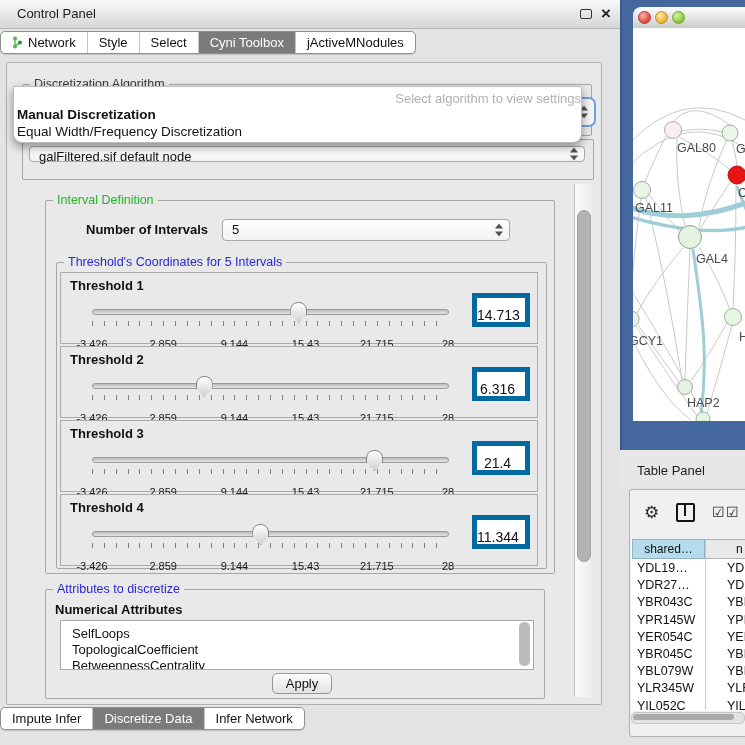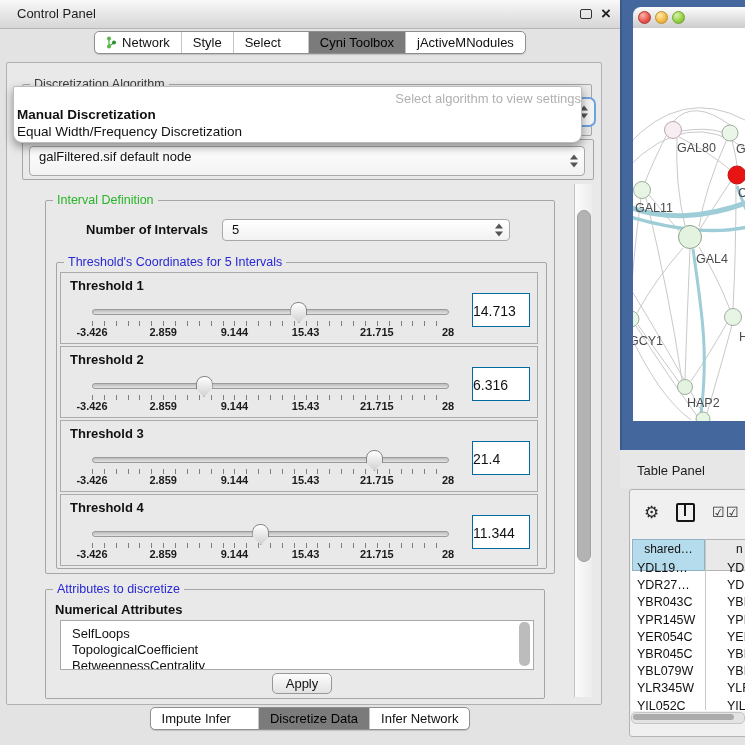--- a/index.html
+++ b/index.html
@@ -5,26 +5,26 @@
   html,body{margin:0;padding:0;}
   #stage{position:relative;width:745px;height:745px;background:#e3e3e3;
          font-family:"Liberation Sans",sans-serif;color:#111;overflow:hidden;}
   .abs{position:absolute;}
   
   #titlebar{left:0;top:0;width:620px;height:28px;background:linear-gradient(#f8f8f8,#d6d6d6);
             border-bottom:1px solid #b6b6b6;}
   #title{left:17px;top:0;line-height:28px;font-size:13px;color:#1c1c1c;}
   #float-ic{left:580px;top:9px;width:10px;height:8px;border:1.5px solid #333;border-radius:2px;}
   #close-ic{left:601px;top:0px;line-height:27px;font-size:17px;font-weight:bold;color:#222;}
-  .tabrow{left:0;width:620px;display:flex;justify-content:center;}
+  .tabrow{left:0;width:620px;display:flex;justify-content:flex-start;}
   .tabgrp{display:flex;border:1px solid #8f8f8f;border-radius:5px;overflow:hidden;height:21px;
           background:#fff;font-size:13px;box-shadow:0 1px 1px rgba(0,0,0,.15);}
   .tab{padding:0 11px;line-height:21px;border-left:1px solid #c4c4c4;display:flex;align-items:center;gap:5px;white-space:nowrap;}
   .tab:first-child{border-left:none;}
-  .tab.sel{background:#7b7b7b;color:#000000;margin-left:16px;}
+  .tab.sel{background:#7b7b7b;color:#ffffff;}
   #mainpanel{left:6px;top:62px;width:594px;height:641px;background:#e9e9e9;
              border:1px solid #b0b0b0;border-radius:2px;}
   .grp{border:1px solid #a6a6a6;border-radius:2px;}
   .gt{position:absolute;top:-8px;left:7px;background:#e9e9e9;padding:0 4px;font-size:12.5px;white-space:nowrap;}
   .gt.green{color:#28b428;}
   .gt.blue{color:#2727d4;}
   .gt.dark{color:#3a3a3a;}
   .combo{background:linear-gradient(#ffffff,#f2f2f2);border:1px solid #a9a9a9;border-radius:4px;
          font-size:13px;box-sizing:border-box;}
   .combo .cv{position:absolute;left:9px;top:0;white-space:nowrap;}
@@ -44,29 +44,29 @@
   .thp .tl{position:absolute;left:9px;top:5px;font-size:13px;font-weight:bold;text-align:center;}
   .thp .track{position:absolute;left:31px;top:36px;width:355px;height:4px;
               background:linear-gradient(#bdbdbd,#e3e3e3);border:1px solid #9a9a9a;border-radius:3px;}
   .thp .handle{position:absolute;top:-8px;width:15px;height:19px;
                background:linear-gradient(#ffffff,#d1d1d1);border:1px solid #858585;
                border-radius:8px 8px 3px 3px;
                clip-path:polygon(0 0,100% 0,100% 58%,50% 100%,0 58%);}
   .thp .ticks{position:absolute;left:31px;top:48px;width:356px;height:5px;
               background:repeating-linear-gradient(to right,#7e7e7e 0,#7e7e7e 1px,transparent 1px,transparent 11.866px);}
   .thp .tlabels{position:absolute;left:31px;top:53px;width:356px;height:12px;font-size:11px;color:#1a1a1a;}
-  .thp .tlabels span{position:absolute;top:0;transform:translateX(-50%);font-weight:bold;}
+  .thp .tlabels span{position:absolute;top:12px;transform:translateX(-50%);}
   .thp .tlabels span:nth-of-type(1){left:0;}
   .thp .tlabels span:nth-of-type(2){left:20%;}
   .thp .tlabels span:nth-of-type(3){left:40%;}
   .thp .tlabels span:nth-of-type(4){left:60%;}
   .thp .tlabels span:nth-of-type(5){left:80%;}
   .thp .tlabels span:nth-of-type(6){left:100%;}
   .thp .val{position:absolute;left:411px;top:20px;width:58px;height:34px;background:#fff;
-            border:1px solid #0369a1;font-size:14px;text-align:left;line-height:34px;
+            border:5px solid #0369a1;font-size:14px;text-align:center;line-height:34px;
             padding-right:7px;box-sizing:border-box;}
   
   #vscroll{left:574px;top:184px;width:17px;height:513px;background:linear-gradient(90deg,#fbfbfb,#ededed);
            border-left:1px solid #c4c4c4;}
   #vthumb{left:2px;top:26px;width:12px;height:350px;background:#b3b3b3;border:1px solid #a0a0a0;border-radius:7px;}
   
   #attr-list{left:60px;top:620px;width:472px;height:48px;background:#fff;border:1px solid #a9a9a9;
              overflow:hidden;font-size:13px;}
   #attr-list .li{padding:0 0 0 11px;height:16px;line-height:16px;white-space:nowrap;}
   #attr-list .pad{height:5px;}
@@ -79,21 +79,21 @@
             border-bottom:1px solid #909090;border-top-left-radius:8px;}
   .light{position:absolute;top:11px;width:13px;height:13px;border-radius:50%;box-sizing:border-box;}
   #lt-red{left:638px;background:radial-gradient(circle at 35% 30%,#ffb3ab,#e5544a 60%,#c03a31);border:1px solid #ad352c;}
   #lt-yel{left:655px;background:radial-gradient(circle at 35% 30%,#ffeab2,#f2b93f 60%,#d1992b);border:1px solid #bd8f2e;}
   #lt-grn{left:672px;background:radial-gradient(circle at 35% 30%,#d9f2ab,#90cf40 60%,#6faa28);border:1px solid #74a231;}
   #netcanvas{left:633px;top:28px;width:112px;height:393px;background:#fff;overflow:hidden;}
   .nlab{font-size:12.5px;fill:#4b4b4b;font-family:"Liberation Sans",sans-serif;}
   #tp-title{left:620px;top:450px;width:125px;height:38px;background:#e7e7e7;}
   #tp-title span{position:absolute;left:17px;top:13px;font-size:13px;color:#1c1c1c;}
   #tp-box{left:629px;top:489px;width:120px;height:246px;background:#f0f0f0;border:1px solid #b3b3b3;border-radius:3px;}
-  .hdrc{position:absolute;top:539px;height:32px;box-sizing:border-box;font-size:12px;line-height:19px;}
+  .hdrc{position:absolute;top:539px;height:20px;box-sizing:border-box;font-size:12px;line-height:19px;}
   #hdr1{left:632px;width:73px;background:#b5dcec;border:1px solid #8fb3c4;text-align:center;}
   #hdr2{left:706px;width:39px;background:#e9e9e9;border-top:1px solid #b3b3b3;border-bottom:1px solid #b3b3b3;}
   #hdr2 span{position:absolute;left:30px;}
   #colsep{left:705px;top:539px;width:1px;height:171px;background:#c9c9c9;}
   #tbl-bg{left:631px;top:539px;width:114px;height:172px;background:#fff;}
   #rows{left:630px;top:560px;width:115px;height:150px;overflow:hidden;font-size:12.5px;}
   .trow{position:relative;height:17.2px;line-height:17.2px;white-space:nowrap;}
   .trow .c1{margin-left:7px;}
   .trow .c2{position:absolute;left:97px;}
   #hscroll{left:631px;top:712px;width:112px;height:10px;background:#e3e3e3;border:1px solid #c6c6c6;border-radius:5px;}
@@ -153,21 +153,21 @@
 
   <div class="abs" id="popup">
     <div class="pp-ph">Select algorithm to view settings</div>
     <div class="pp-o1">Manual Discretization</div>
     <div class="pp-o2">Equal Width/Frequency Discretization</div>
   </div>
 
   <div class="abs grp" style="left:22px;top:139px;width:570px;height:39px;">
     <span class="gt dark">Table Data</span>
   </div>
-  <div class="abs combo" style="left:29px;top:146px;width:556px;height:30px;">
+  <div class="abs combo" style="left:29px;top:146px;width:556px;height:16px;">
     <span class="cv" style="line-height:20px;">galFiltered.sif default node</span>
     <span class="st">
         <i></i>
         <b></b>
       </span>
   </div>
 
   <div class="abs grp" style="left:45px;top:200px;width:508px;height:372px;">
     <span class="gt green">Interval Definition</span>
   </div>

